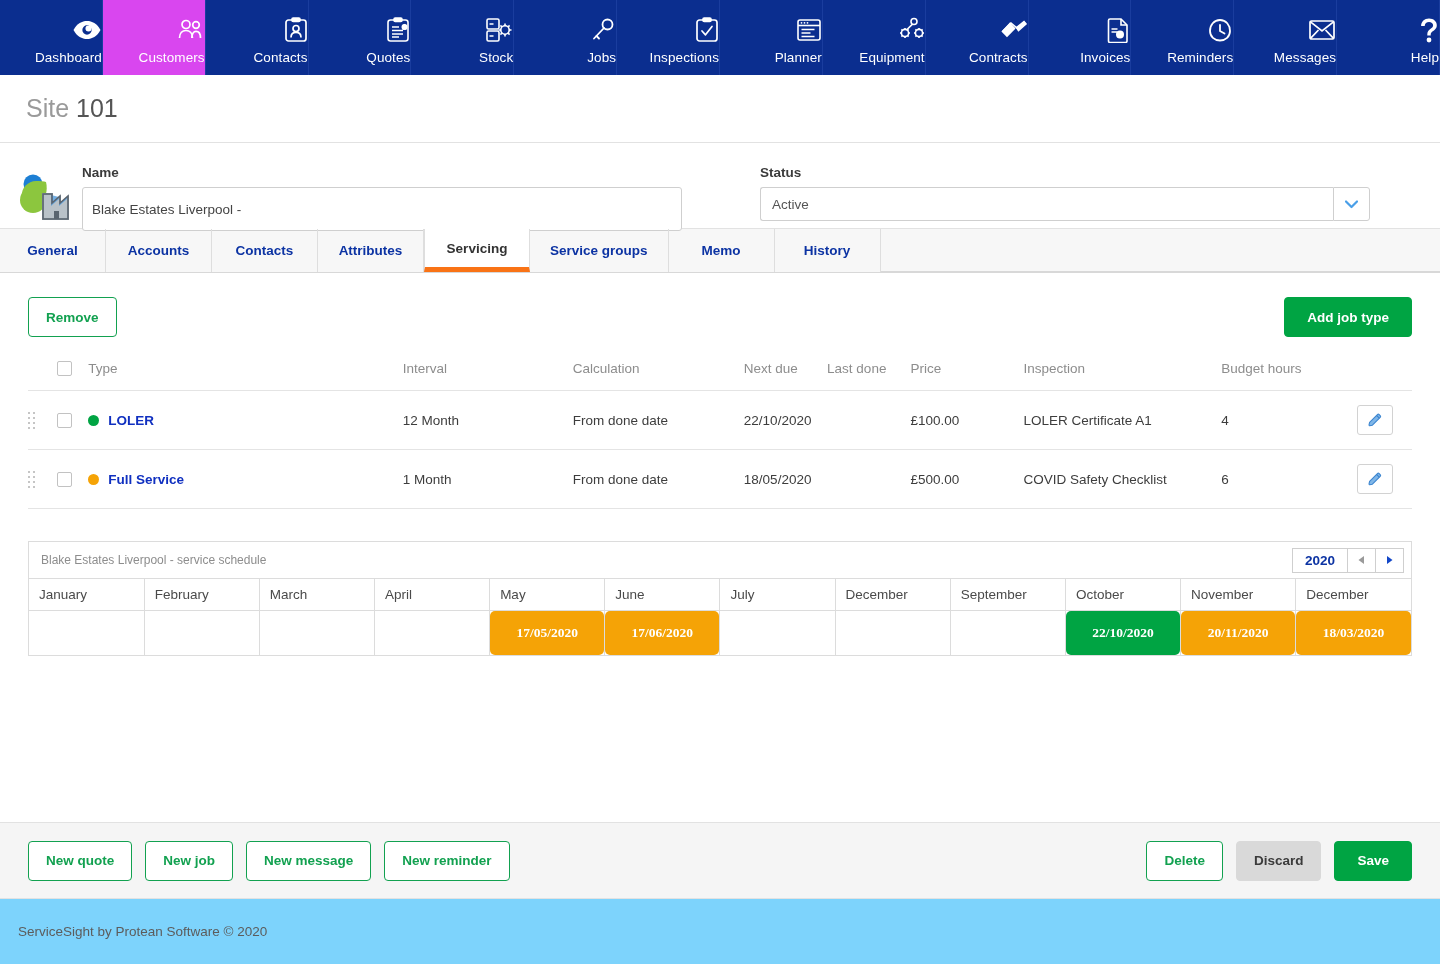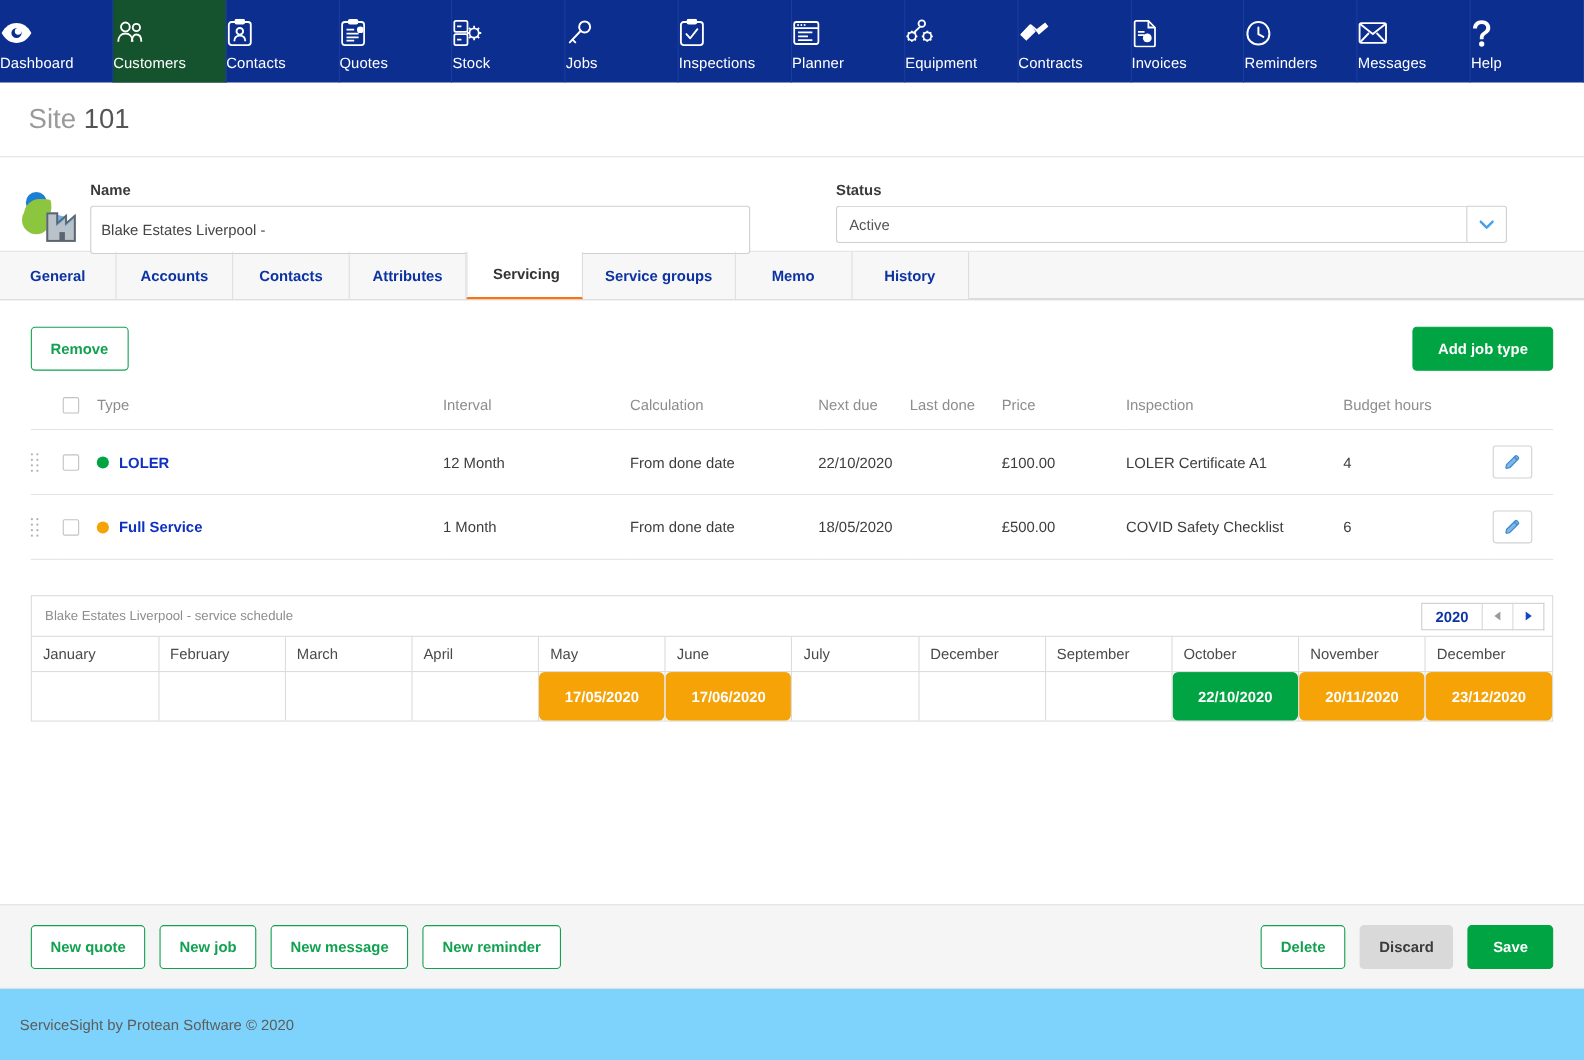--- a/index.html
+++ b/index.html
@@ -15,30 +15,30 @@
   .topnav {
     display: flex;
     height: 75px;
     background: #0b2e8f;
     width: 100%;
   }
   .nav-item {
     flex: 1 1 0;
     display: flex;
     flex-direction: column;
-    align-items: flex-start;
+    align-items: flex-end;
     justify-content: center;
     gap: 5px;
     color: #ffffff;
     border-right: 1px solid #1a3d9e;
     cursor: pointer;
     height: 75px;
     padding-top: 4px;
   }
-  .nav-item.active { background: #14532d; }
+  .nav-item.active { background: #d946ef; }
   .nav-icon { height: 30px; display: flex; align-items: center; justify-content: center; }
   .nav-icon svg { display: block; }
   .nav-label { font-size: 13.5px; letter-spacing: 0.1px; }
 
   
   .page-title-bar {
     height: 68px;
     display: flex;
     align-items: center;
     padding-left: 26px;
@@ -88,24 +88,23 @@
   }
   .tab {
     display: flex; align-items: center; justify-content: center;
     padding: 0 20px; min-width: 106px;
     font-size: 13.5px; font-weight: bold; color: #0c33a3;
     border-right: 1px solid #dedede;
     cursor: pointer; height: 43px;
   }
   .tab.active {
     background: #ffffff; color: #333333;
-    border-bottom: 2px solid #f97316;
+    border-bottom: 5px solid #f97316;
     margin-bottom: -1px;
     border-left: 1px solid #dedede;
-    justify-content: flex-end;
   }
   .tab-spacer { flex: 1 1 auto; border-bottom: 1px solid #d8d8d8; }
 
   
   .content { padding: 0 28px; }
 
   .action-row {
     display: flex; align-items: center; justify-content: space-between;
     padding: 24px 0 18px 0;
   }
@@ -189,21 +188,21 @@
     display: flex; align-items: center; justify-content: center;
     background: #fff; cursor: pointer;
   }
   table.cal { width: 100%; border-collapse: collapse; table-layout: fixed; }
   table.cal th {
     font-size: 13.5px; font-weight: normal; color: #4a4a4a;
     text-align: left; padding: 8px 0 8px 10px; height: 31px;
     border-right: 1px solid #dcdcdc; border-bottom: 1px solid #dcdcdc;
   }
   table.cal td {
-    height: 37px; border-right: 1px solid #dcdcdc; padding: 0; vertical-align: middle;
+    height: 37px; border-right: 1px solid #dcdcdc; padding: 0; vertical-align: middle; font-family: Liberation Serif, serif;
   }
   table.cal th:last-child, table.cal td:last-child { border-right: none; }
   .pill {
     display: flex; align-items: center; justify-content: center;
     height: 44px; border-radius: 5px; color: #ffffff;
     font-size: 13.5px; font-weight: bold; cursor: pointer;
   }
 
   
   .footer-actions {
@@ -601,21 +600,21 @@
               <td></td>
               <td></td>
               <td></td>
               <td>
                 <span class="pill" style="background:#00a443">22/10/2020</span>
               </td>
               <td>
                 <span class="pill" style="background:#f5a306">20/11/2020</span>
               </td>
               <td>
-                <span class="pill" style="background:#f5a306">23/12/2020</span>
+                <span class="pill" style="background:#f5a306">18/03/2020</span>
               </td>
             </tr>
           </tbody>
       </table>
     </div>
   </div>
 
   <div class="footer-actions">
     <div class="fgroup">
       <button class="btn btn-outline-green">New quote</button>

